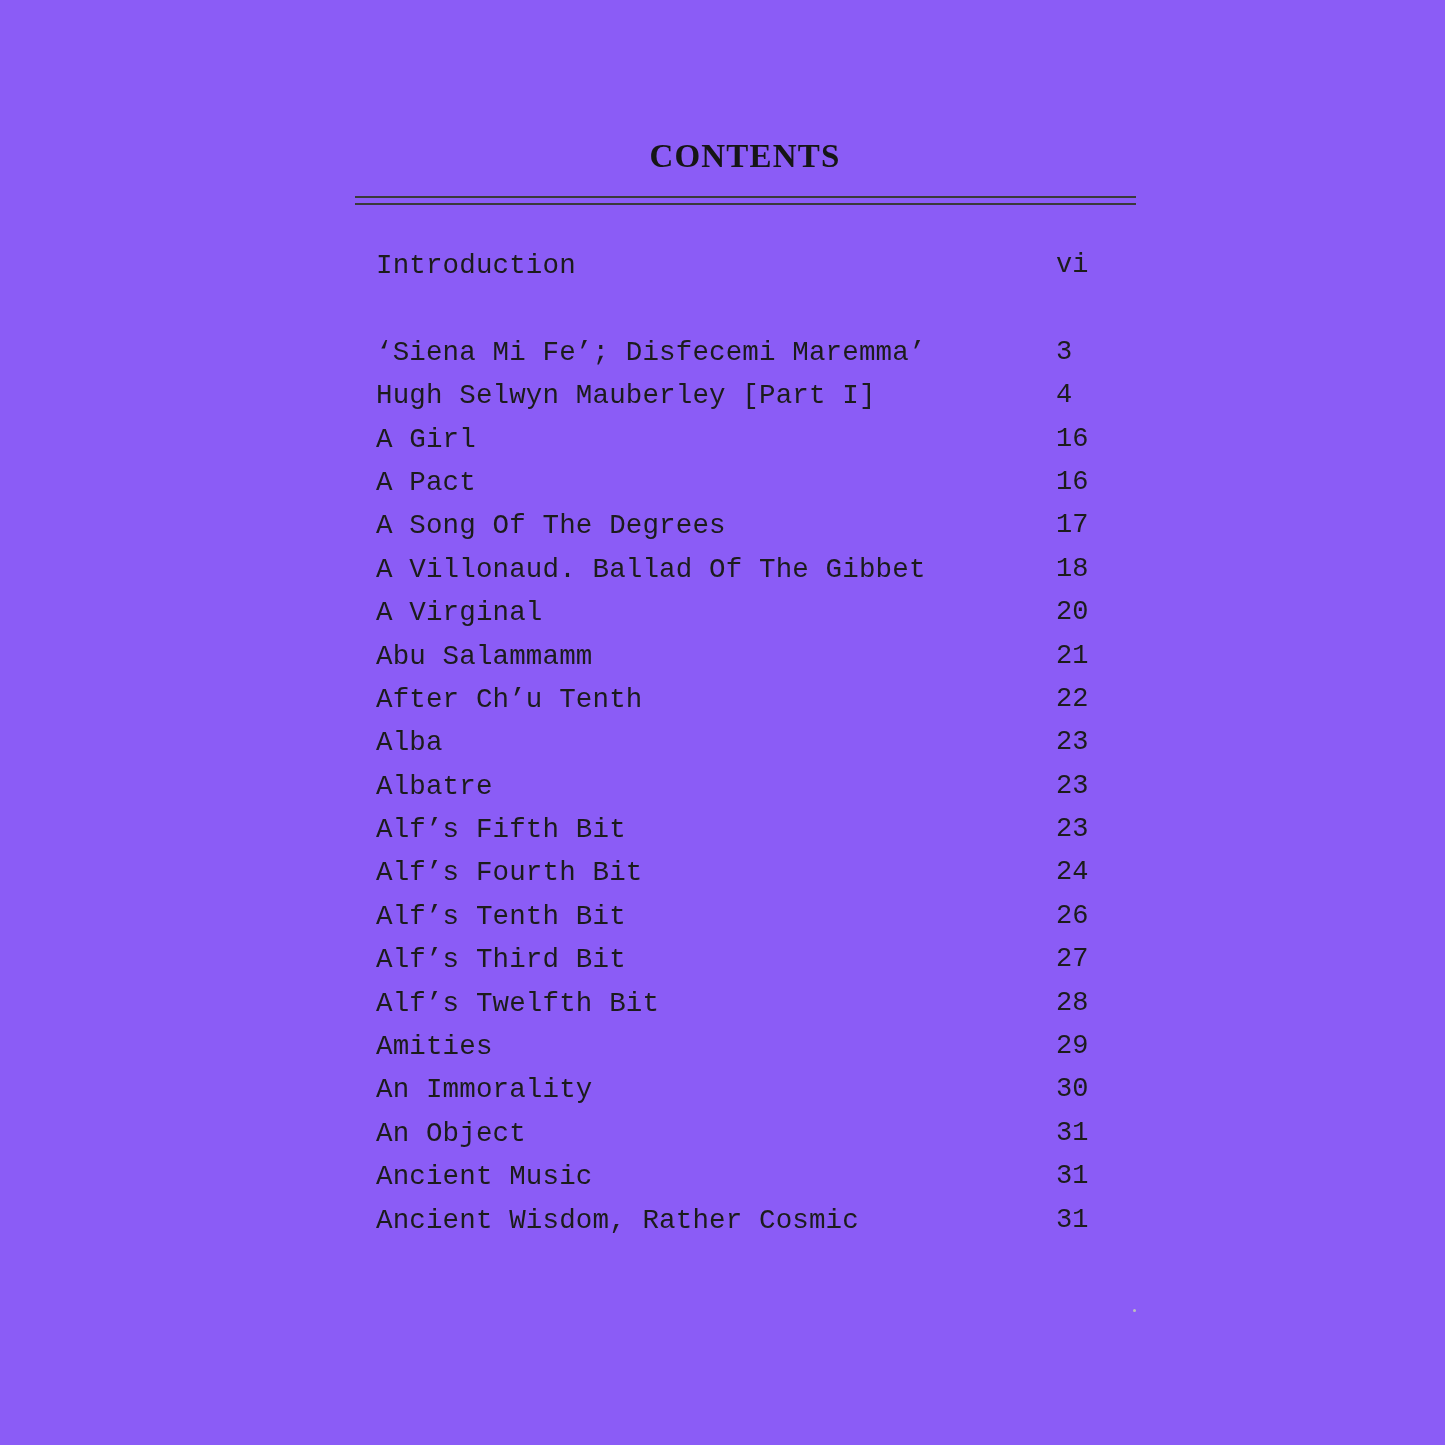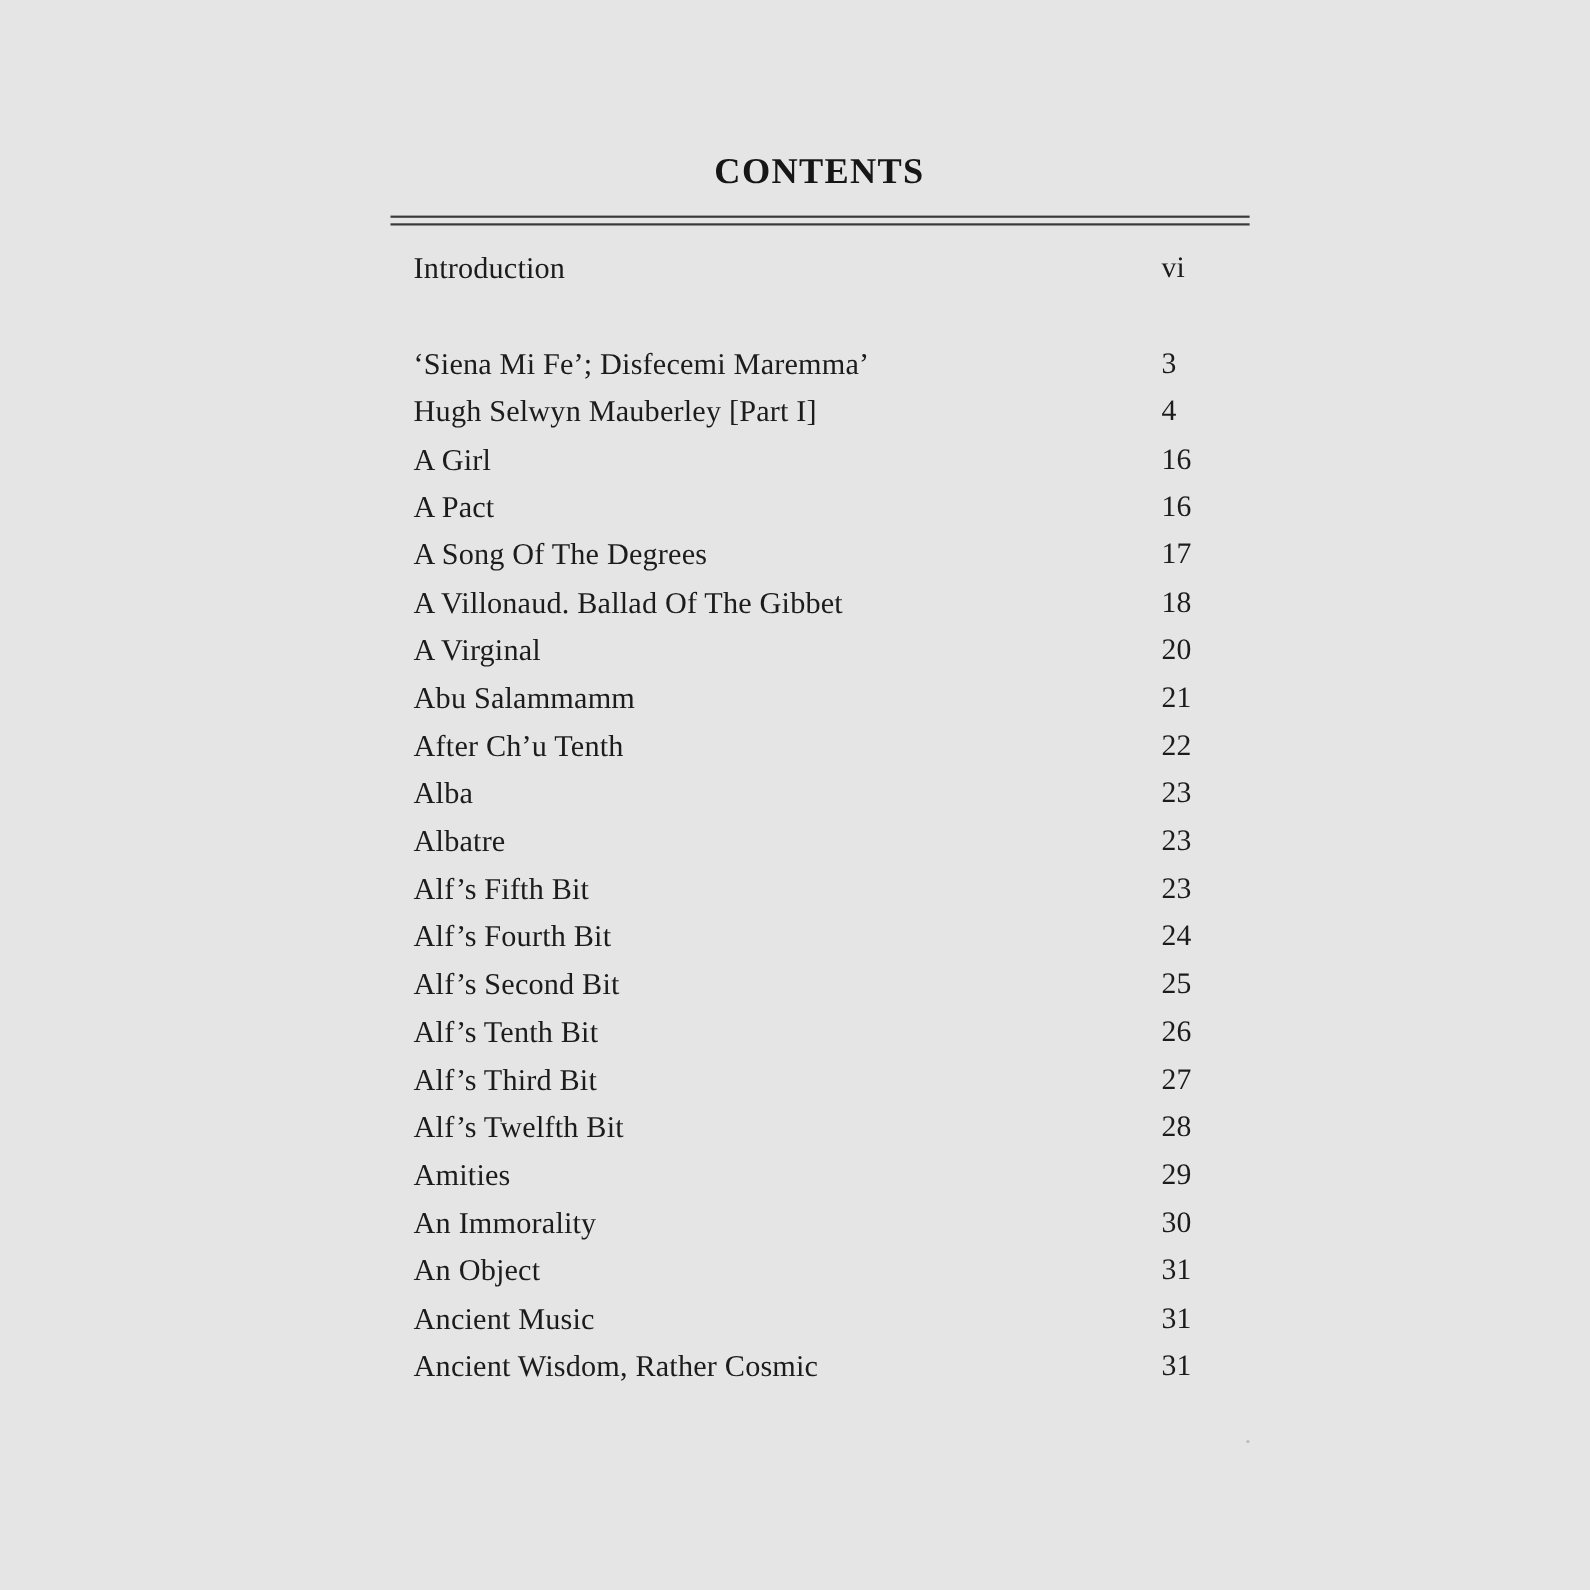--- a/index.html
+++ b/index.html
@@ -14,21 +14,21 @@
     overflow: hidden;
     font-family: "Liberation Serif", "DejaVu Serif", serif;
     color: #1a1a1a;
     -webkit-font-smoothing: antialiased;
   }
 
   .page {
     position: relative;
     width: 1445px;
     height: 1445px;
-    background: #e5e5e5;
+    background: #8b5cf6;
   }
 
   
   .toc-heading {
     position: absolute;
     left: 355px;
     top: 140px;
     width: 780px;
     text-align: center;
     font-family: "Liberation Serif", "DejaVu Serif", serif;
@@ -54,22 +54,23 @@
     height: 2px;
     background: #3a3a3a;
   }
   .rule-group .rule-top { top: 0px; }
   .rule-group .rule-bottom { top: 7px; }
 
   
   .toc-list {
     position: absolute;
     left: 376px;
-    top: 222px;
+    top: 244px;
     width: 742px;
+    font-family: Liberation Mono, monospace;
   }
 
   .toc-entry {
     position: relative;
     display: block;
     height: 43.4px;
     line-height: 43.4px;
     white-space: nowrap;
   }
   .toc-entry.spaced {
@@ -123,21 +124,20 @@
       <div class="toc-entry"><span class="entry-title">A Pact</span><span class="entry-page">16</span></div>
       <div class="toc-entry"><span class="entry-title">A Song Of The Degrees</span><span class="entry-page">17</span></div>
       <div class="toc-entry"><span class="entry-title">A Villonaud. Ballad Of The Gibbet</span><span class="entry-page">18</span></div>
       <div class="toc-entry"><span class="entry-title">A Virginal</span><span class="entry-page">20</span></div>
       <div class="toc-entry"><span class="entry-title">Abu Salammamm</span><span class="entry-page">21</span></div>
       <div class="toc-entry"><span class="entry-title">After Ch’u Tenth</span><span class="entry-page">22</span></div>
       <div class="toc-entry"><span class="entry-title">Alba</span><span class="entry-page">23</span></div>
       <div class="toc-entry"><span class="entry-title">Albatre</span><span class="entry-page">23</span></div>
       <div class="toc-entry"><span class="entry-title">Alf’s Fifth Bit</span><span class="entry-page">23</span></div>
       <div class="toc-entry"><span class="entry-title">Alf’s Fourth Bit</span><span class="entry-page">24</span></div>
-      <div class="toc-entry"><span class="entry-title">Alf’s Second Bit</span><span class="entry-page">25</span></div>
       <div class="toc-entry"><span class="entry-title">Alf’s Tenth Bit</span><span class="entry-page">26</span></div>
       <div class="toc-entry"><span class="entry-title">Alf’s Third Bit</span><span class="entry-page">27</span></div>
       <div class="toc-entry"><span class="entry-title">Alf’s Twelfth Bit</span><span class="entry-page">28</span></div>
       <div class="toc-entry"><span class="entry-title">Amities</span><span class="entry-page">29</span></div>
       <div class="toc-entry"><span class="entry-title">An Immorality</span><span class="entry-page">30</span></div>
       <div class="toc-entry"><span class="entry-title">An Object</span><span class="entry-page">31</span></div>
       <div class="toc-entry"><span class="entry-title">Ancient Music</span><span class="entry-page">31</span></div>
       <div class="toc-entry"><span class="entry-title">Ancient Wisdom, Rather Cosmic</span><span class="entry-page">31</span></div>
     </div>
 

